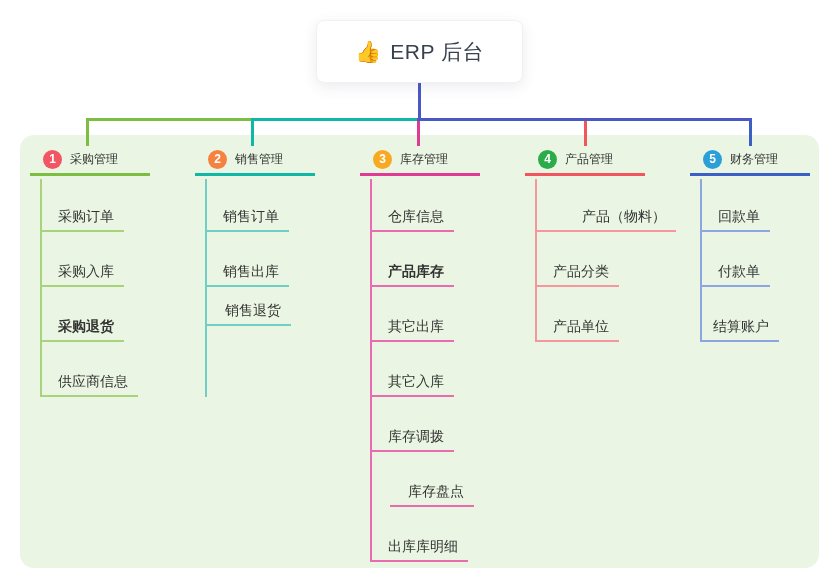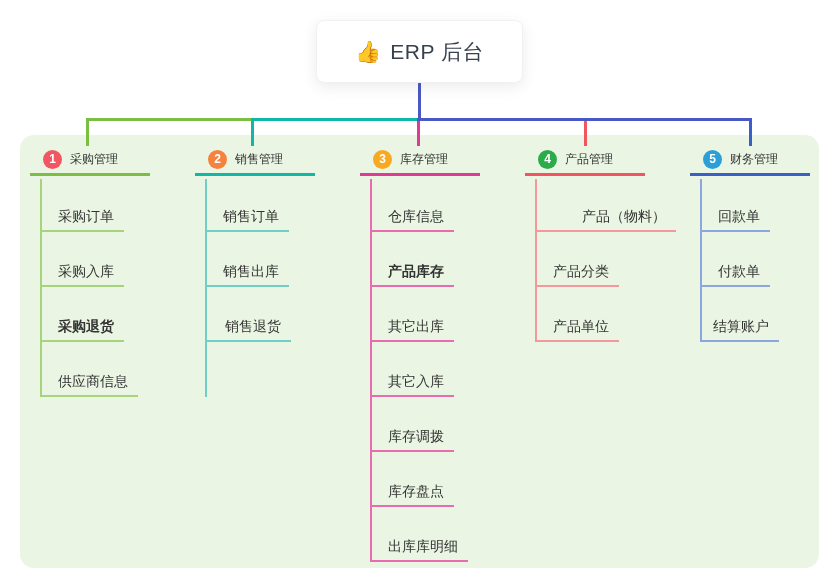--- a/index.html
+++ b/index.html
@@ -101,34 +101,34 @@
         <div class="child txt-node" style="top: 227px; border-bottom-color: rgb(167, 211, 125);">供应商信息</div>
       </div>
       <div class="branch-col" style="left: 195px;">
         <div class="branch-header" style="border-bottom-color: rgb(16, 183, 166);">
           <span class="badge" style="background: rgb(245, 130, 63);">2</span>
           <span class="branch-label txt-node">销售管理</span>
         </div>
         <div class="spine" style="background: rgb(111, 207, 196); height: 218px;"></div>
         <div class="child txt-node" style="top: 62px; border-bottom-color: rgb(111, 207, 196);">销售订单</div>
         <div class="child txt-node" style="top: 117px; border-bottom-color: rgb(111, 207, 196);">销售出库</div>
-        <div class="child txt-node" style="top: 172px; border-bottom-color: rgb(111, 207, 196); padding-left: 20px;">销售退货</div>
+        <div class="child txt-node" style="top: 156px; border-bottom-color: rgb(111, 207, 196); padding-left: 20px;">销售退货</div>
       </div>
       <div class="branch-col" style="left: 360px;">
         <div class="branch-header" style="border-bottom-color: rgb(223, 58, 148);">
           <span class="badge" style="background: rgb(248, 169, 34);">3</span>
           <span class="branch-label txt-node">库存管理</span>
         </div>
         <div class="spine" style="background: rgb(234, 108, 176); height: 383px;"></div>
         <div class="child txt-node" style="top: 62px; border-bottom-color: rgb(234, 108, 176);">仓库信息</div>
         <div class="child txt-node" style="top: 117px; border-bottom-color: rgb(234, 108, 176); font-weight: bold;">产品库存</div>
         <div class="child txt-node" style="top: 172px; border-bottom-color: rgb(234, 108, 176);">其它出库</div>
         <div class="child txt-node" style="top: 227px; border-bottom-color: rgb(234, 108, 176);">其它入库</div>
         <div class="child txt-node" style="top: 282px; border-bottom-color: rgb(234, 108, 176);">库存调拨</div>
-        <div class="child txt-node" style="top: 337px; border-bottom-color: rgb(234, 108, 176);">库存盘点</div>
+        <div class="child txt-node" style="top: 337px; border-bottom-color: rgb(234, 108, 176); margin-left: 20px;">库存盘点</div>
         <div class="child txt-node" style="top: 392px; border-bottom-color: rgb(234, 108, 176);">出库库明细</div>
       </div>
       <div class="branch-col" style="left: 525px;">
         <div class="branch-header" style="border-bottom-color: rgb(242, 85, 94);">
           <span class="badge" style="background: rgb(44, 171, 75);">4</span>
           <span class="branch-label txt-node">产品管理</span>
         </div>
         <div class="spine" style="background: rgb(245, 151, 157); height: 163px;"></div>
         <div class="child txt-node" style="top: 62px; border-bottom-color: rgb(245, 151, 157); padding-left: 47px;">产品（物料）</div>
         <div class="child txt-node" style="top: 117px; border-bottom-color: rgb(245, 151, 157);">产品分类</div>

